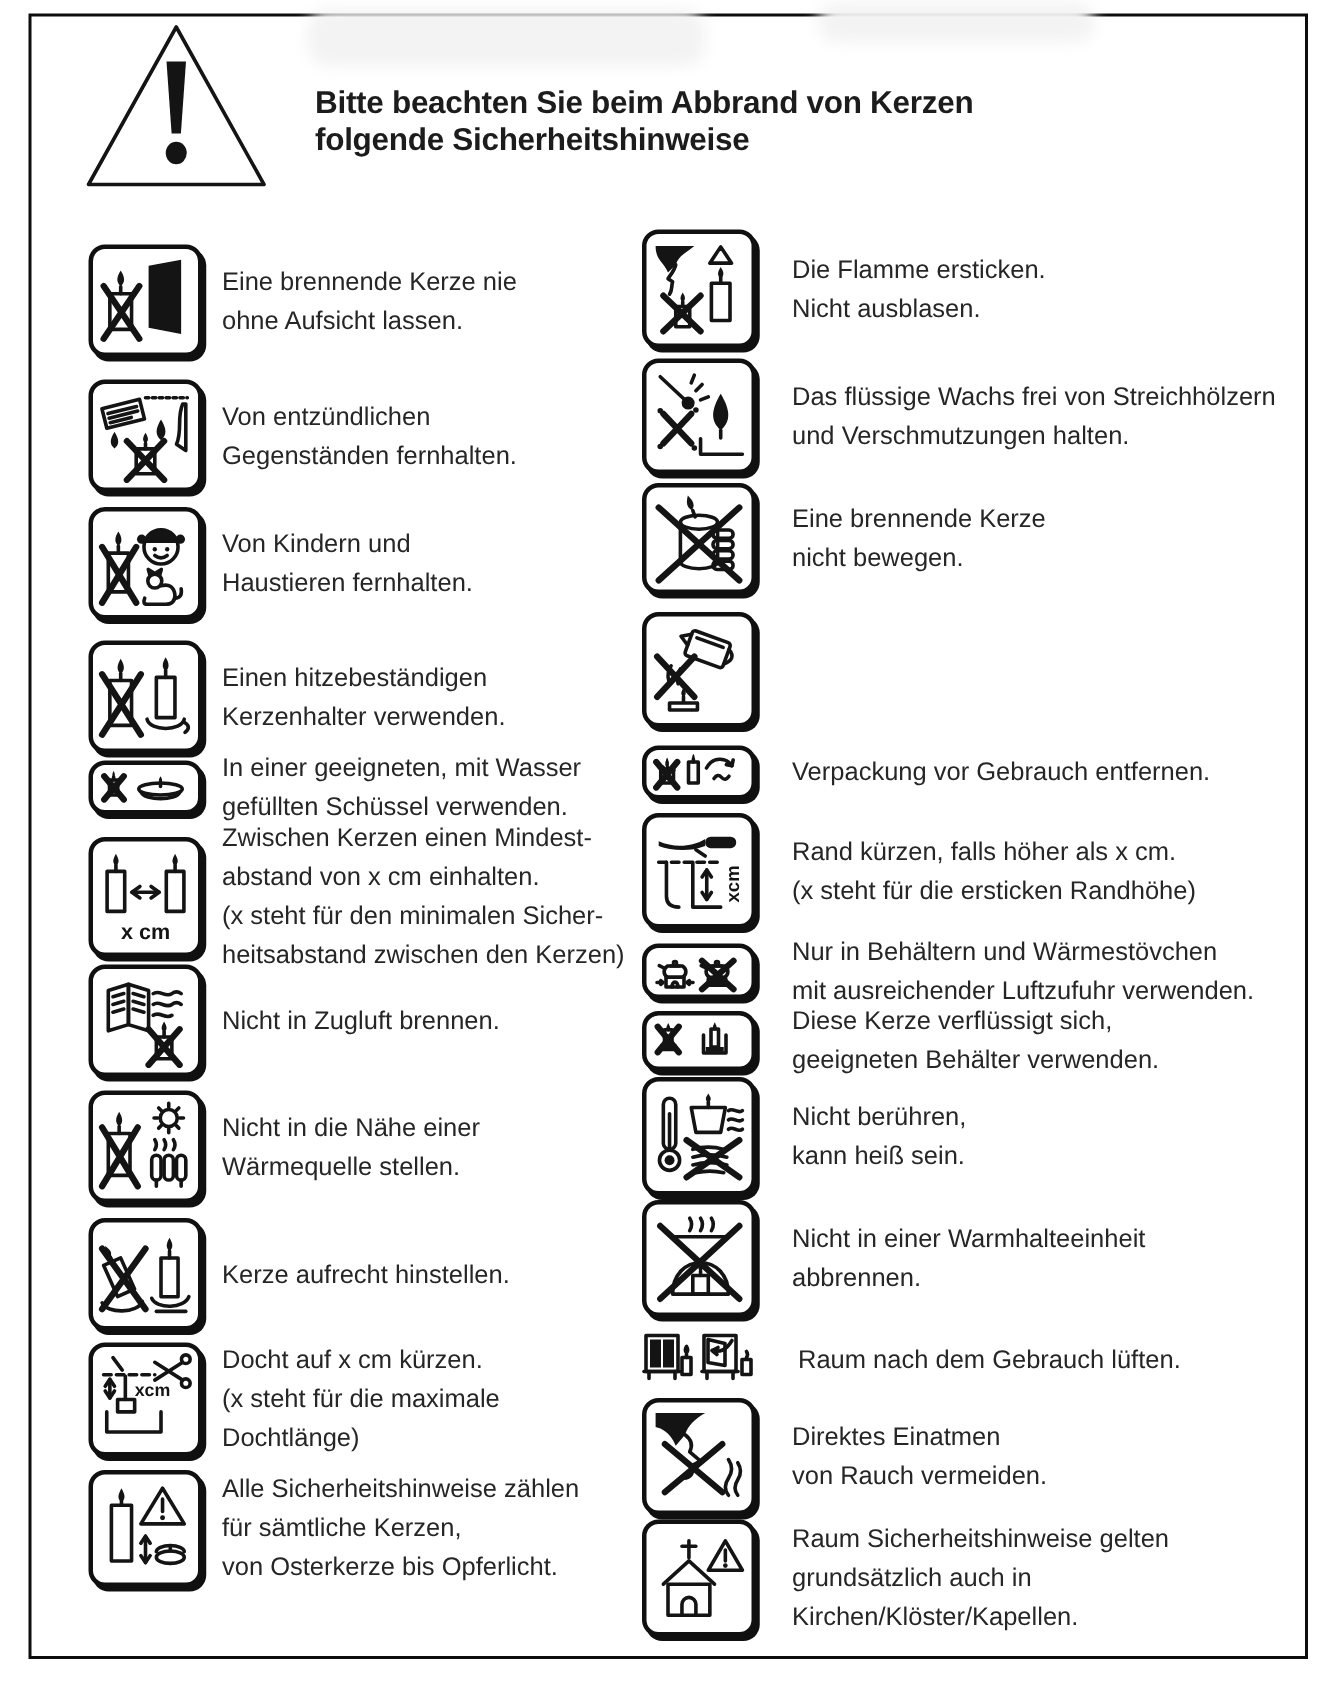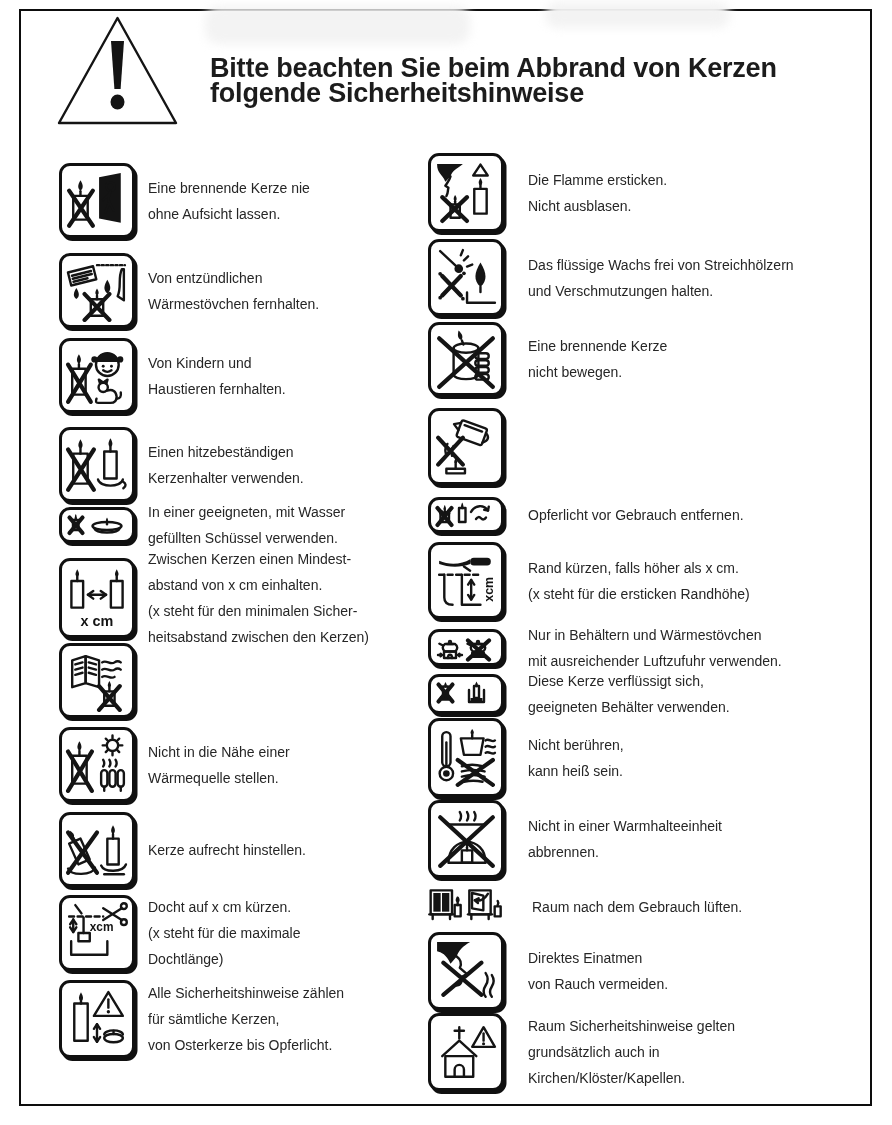--- a/index.html
+++ b/index.html
@@ -2,37 +2,37 @@
 <html><head>
 <meta charset="utf-8">
 <style>
   html,body{margin:0;padding:0;background:#fff;}
   .page{position:relative;width:892px;height:1125px;background:#fff;overflow:hidden;
         font-family:"Liberation Sans",sans-serif;color:#262626;}
   .frame{position:absolute;left:19px;top:9px;width:853px;height:1097px;
          border:2px solid #0d0d0d;box-sizing:border-box;}
   .artifact{position:absolute;background:#f3f3f3;border-radius:14px;filter:blur(5px);}
   .warn-tri{position:absolute;left:52px;top:11px;}
-  .title{position:absolute;left:210px;top:56px;margin:0;font-size:27px;line-height:25px;
+  .title{position:absolute;left:210px;top:56px;margin:0;font-size:21px;line-height:25px;
          font-weight:bold;color:#1c1c1c;letter-spacing:-0.2px;white-space:pre-line;}
   .item{position:absolute;display:flex;align-items:center;}
   .item.left{left:59px;width:384px;}
   .item.right{left:428px;width:462px;}
   .ic{flex:0 0 auto;background:#fff;border:3px solid #101010;border-radius:11px;
       box-shadow:2.5px 3px 0 #101010;display:flex;align-items:center;justify-content:center;
       box-sizing:border-box;}
   .sq{width:76px;height:100%;}
   .wd{width:76px;height:100%;}
   .tall{width:76px;height:100%;}
   .plain{border:none;border-radius:0;box-shadow:none;width:80px;height:100%;}
   .sq svg{width:64px;height:62px;display:block;}
   .tall svg{width:64px;height:70px;display:block;}
   .wd svg{width:66px;height:28px;display:block;}
   .plain svg{width:80px;height:38px;display:block;}
-  .txt{white-space:pre-line;font-size:14px;line-height:26px;margin:0;color:#262626;}
+  .txt{white-space:pre-line;font-size:17px;line-height:26px;margin:0;color:#262626;}
   .item.left .txt{margin-left:13px;}
   .item.right .txt{margin-left:24px;}
   
   svg *{vector-effect:non-scaling-stroke;}
   svg path,svg rect,svg line,svg circle,svg ellipse{fill:none;stroke:#141414;stroke-width:2.4;
       stroke-linecap:round;stroke-linejoin:round;}
   svg .f{fill:#141414;stroke:none;}
   svg .x{stroke-width:4.2;}
   svg text{fill:#141414;stroke:none;font-family:"Liberation Sans",sans-serif;font-weight:bold;}
 </style>
@@ -83,21 +83,21 @@
         </g>
         <path class="f" d="M10,27 C7,32 6.6,35 10,37.8 C13.4,35 13,32 10,27 Z"></path>
         <path class="f" d="M40,19 C36.4,25 36,29 40,32.4 C44,29 43.6,25 40,19 Z"></path>
         <rect x="24" y="38" width="12" height="16" fill="#fff"></rect>
         <line x1="30" y1="38" x2="30" y2="34.5"></line>
         <path class="f" d="M30,27.5 C28,30.8 27.8,32.6 30,34.4 C32.2,32.6 32,30.8 30,27.5 Z"></path>
         <path class="x" d="M18,33 L42,58 M42,33 L18,58" stroke-width="3.4"></path>
       </svg>
     </span>
     <p class="txt">Von entzündlichen
-Wärmestövchen fernhalten.</p>
+Gegenständen fernhalten.</p>
   </div>
 
   <div class="item left" style="top:338px;height:75px">
     <span class="ic sq">
       <svg viewBox="0 0 60 60">
         <rect x="6" y="23" width="13" height="25"></rect>
         <line x1="12.5" y1="23" x2="12.5" y2="18.5"></line>
         <path class="f" d="M12.5,9 C10,13 9.8,16 12.5,18.3 C15.2,16 15,13 12.5,9 Z"></path>
         <path class="x" d="M2,19 L24,55 M24,19 L2,55" stroke-width="3.8"></path>
         <circle cx="40" cy="19" r="11"></circle>
@@ -180,20 +180,21 @@
         <path d="M6,10 L19,6 L19,32 L6,36 Z"></path>
         <path d="M19,6 L32,10 L32,36 L19,32 Z"></path>
         <path d="M9,14 L16,12 M9,19 L16,17 M9,24 L16,22 M22,12 L29,14 M22,17 L29,19 M22,22 L29,24" stroke-width="1.6"></path>
         <path d="M35,12 c4,-3 8,3 12,0 c2,-1.5 4,-1.5 6,0 M35,19 c4,-3 8,3 12,0 c2,-1.5 4,-1.5 6,0 M35,26 c4,-3 8,3 12,0" stroke-width="2"></path>
         <rect x="37" y="40" width="10" height="14" fill="#fff"></rect>
         <line x1="42" y1="40" x2="42" y2="36.5"></line>
         <path class="f" d="M42,30 C40,33.5 39.8,35.3 42,37 C44.2,35.3 44,33.5 42,30 Z"></path>
         <path class="x" d="M32,35 L52,58 M52,35 L32,58" stroke-width="3.4"></path>
       </svg>
     </span>
+    <p class="txt">Nicht in Zugluft brennen.</p>
   </div>
 
   <div class="item left" style="top:727px;height:75px">
     <span class="ic sq">
       <svg viewBox="0 0 60 60">
         <rect x="6" y="21" width="14" height="27"></rect>
         <line x1="13" y1="21" x2="13" y2="16.5"></line>
         <path class="f" d="M13,7 C10.5,11.3 10.3,14 13,16.5 C15.7,14 15.5,11.3 13,7 Z"></path>
         <path class="x" d="M2,17 L25,55 M25,17 L2,55"></path>
         <circle cx="45" cy="11" r="5.5"></circle>
@@ -358,21 +359,21 @@
         <path class="f" d="M17.5,8 C15.5,11.3 15.3,13 17.5,14.7 C19.7,13 19.5,11.3 17.5,8 Z"></path>
         <path class="x" d="M3,14 L31,48 M31,14 L3,48" stroke-width="3.6"></path>
         <rect x="46" y="14" width="13" height="28"></rect>
         <line x1="52.5" y1="14" x2="52.5" y2="10"></line>
         <path class="f" d="M52.5,3 C50.3,6.8 50.1,8.8 52.5,10.5 C54.9,8.8 54.7,6.8 52.5,3 Z"></path>
         <path d="M70,22 C78,7 96,7 104,19" stroke-width="2.6"></path>
         <path d="M104,19 l1.5,-7.5 M104,19 l-7.5,-1.5" stroke-width="2.4"></path>
         <path d="M80,36 q5,-7 10,-1.5 q5,5.5 10,-1.5" stroke-width="4"></path>
       </svg>
     </span>
-    <p class="txt">Opferlicht vor Gebrauch entfernen.</p>
+    <p class="txt">Verpackung vor Gebrauch entfernen.</p>
   </div>
 
   <div class="item right" style="top:542px;height:77px">
     <span class="ic sq">
       <svg viewBox="0 0 60 60">
         <path class="f" d="M4,10.5 C14,15 26,14 34,9 L34,13.5 C24,17.5 12,16.5 4,13.5 Z"></path>
         <rect class="f" x="34" y="7.5" width="20" height="7.5" rx="3.6"></rect>
         <line x1="4" y1="24" x2="42" y2="24" stroke-width="2.2" stroke-dasharray="5 3.5"></line>
         <line x1="28" y1="16" x2="34" y2="20" stroke-width="3"></line>
         <path d="M9,24 V46 Q9,53 17,53" stroke-width="3"></path>

